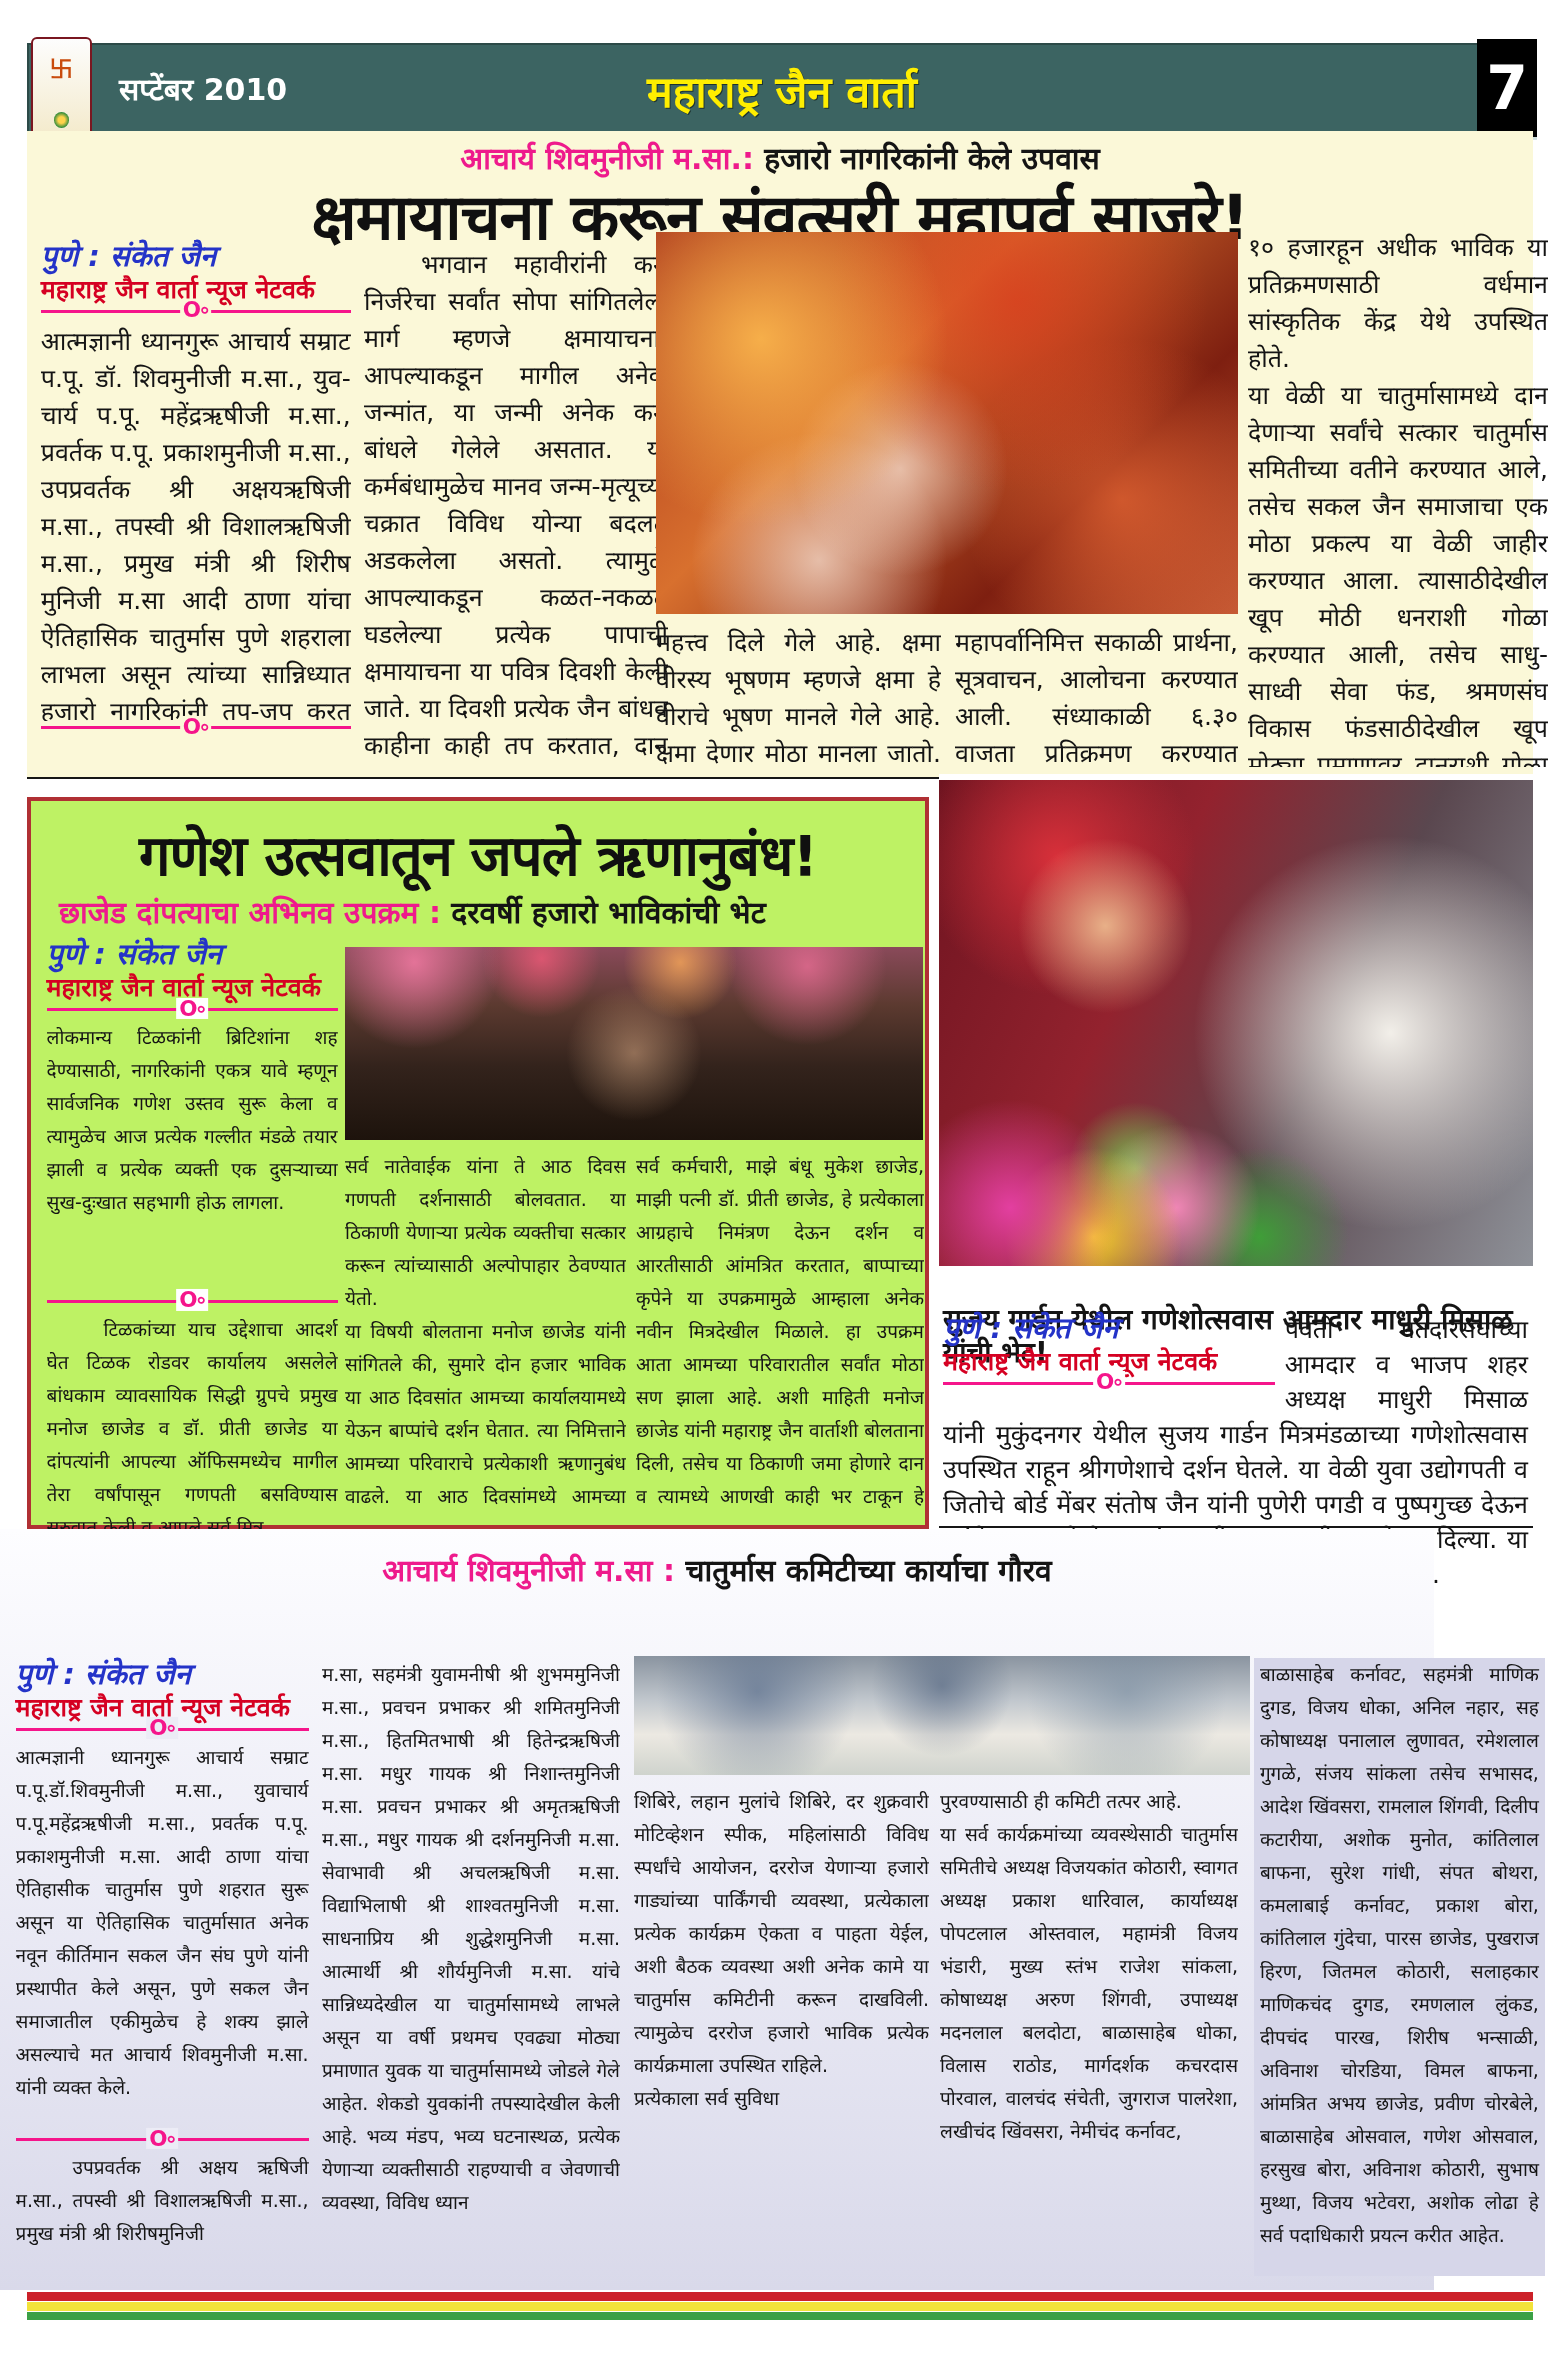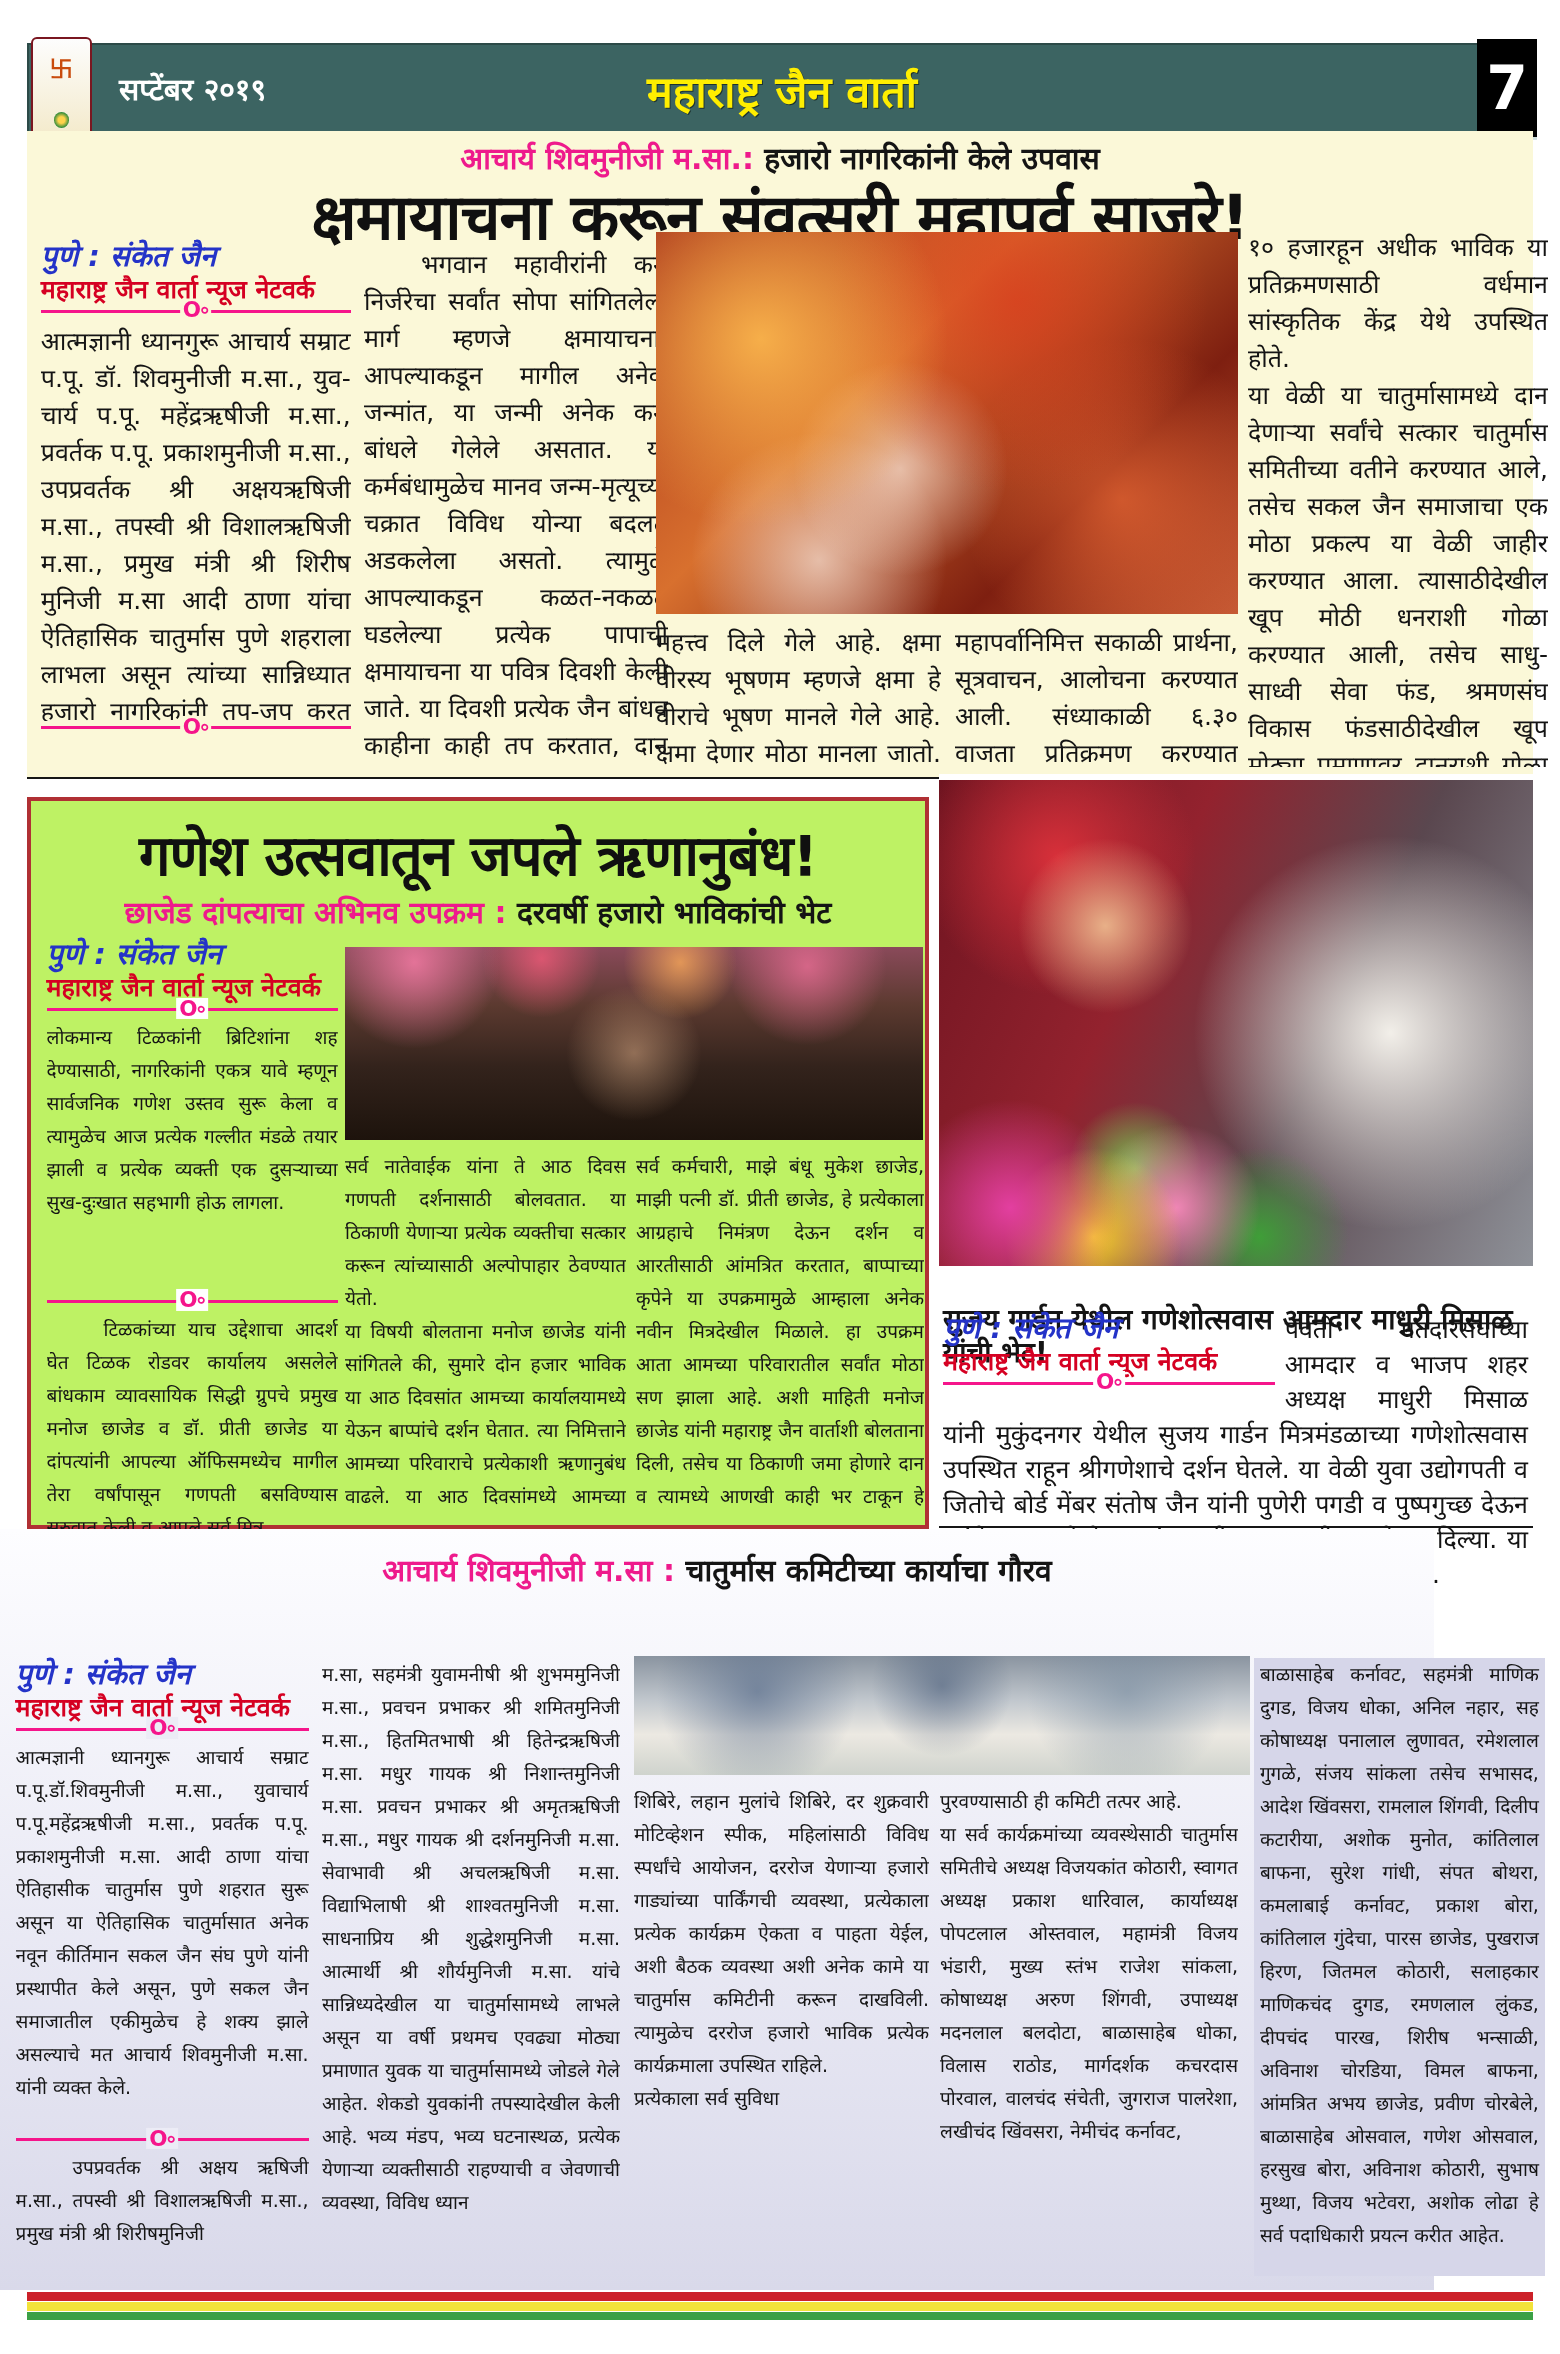--- a/index.html
+++ b/index.html
@@ -42,21 +42,21 @@
     radial-gradient(circle at 18% 28%,rgba(255,190,80,.85),transparent 34%),
     radial-gradient(circle at 62% 18%,rgba(220,60,30,.75),transparent 40%),
     radial-gradient(circle at 42% 62%,rgba(255,244,235,.65),transparent 26%),
     radial-gradient(circle at 80% 70%,rgba(255,120,60,.6),transparent 30%),
     radial-gradient(circle at 28% 86%,rgba(250,235,225,.7),transparent 24%),
     linear-gradient(135deg,#a8321a 0%,#d8702e 38%,#7e1f10 72%,#c75a34 100%);}
   
   .sec2{left:0;top:774px;width:1560px;height:755px;}
   .box-red{position:absolute;left:27px;top:23.4px;width:894px;height:724px;background:#bef264;border:4.9px solid #b03034;}
   .a2-head{position:absolute;left:0;right:0;top:13.7px;font-size:56px;}
-  .a2-sub{position:absolute;left:0;right:0;top:90px;font-size:30px;font-weight:bold;text-align:center;}
+  .a2-sub{position:absolute;left:0;right:0;top:90px;font-size:30px;font-weight:bold;text-align:left;padding-left:28px;}
   .a2-col1{position:absolute;left:15.6px;top:137px;width:291px;height:571px;}
   .a2-photo{position:absolute;left:314px;top:146px;width:578px;height:193px;}
   .a2-col2{position:absolute;left:314px;top:349px;width:281px;height:359px;}
   .a2-col3{position:absolute;left:605px;top:349px;width:288px;height:359px;}
   .photo2{background:
     radial-gradient(circle at 12% 8%,rgba(238,120,160,.9),transparent 16%),
     radial-gradient(circle at 34% 6%,rgba(240,90,120,.8),transparent 14%),
     radial-gradient(circle at 58% 8%,rgba(250,170,90,.8),transparent 15%),
     radial-gradient(circle at 80% 10%,rgba(235,110,150,.8),transparent 16%),
     radial-gradient(circle at 50% 55%,rgba(230,180,140,.5),transparent 22%),
@@ -99,21 +99,21 @@
   .st-green{background:#3ba046;}
 </style>
 </head>
 <body>
 
 <div class="abs masthead">
   <div class="mh-logo">
     <span class="sw">卐</span>
     <span class="dotg"></span>
   </div>
-  <div class="mh-date">सप्टेंबर २०१९</div>
+  <div class="mh-date">सप्टेंबर 2010</div>
   <div class="mh-title">महाराष्ट्र जैन वार्ता</div>
   <div class="mh-page">7</div>
 </div>
 
 <div class="abs sec1">
   <div class="kicker s1-kicker">
     <span class="kick-lead">आचार्य शिवमुनीजी म.सा.:</span><span class="kick-rest"> हजारो नागरिकांनी केले उपवास</span>
   </div>
   <div class="headline s1-head">क्षमायाचना करून संवत्सरी महापर्व साजरे!</div>
 

